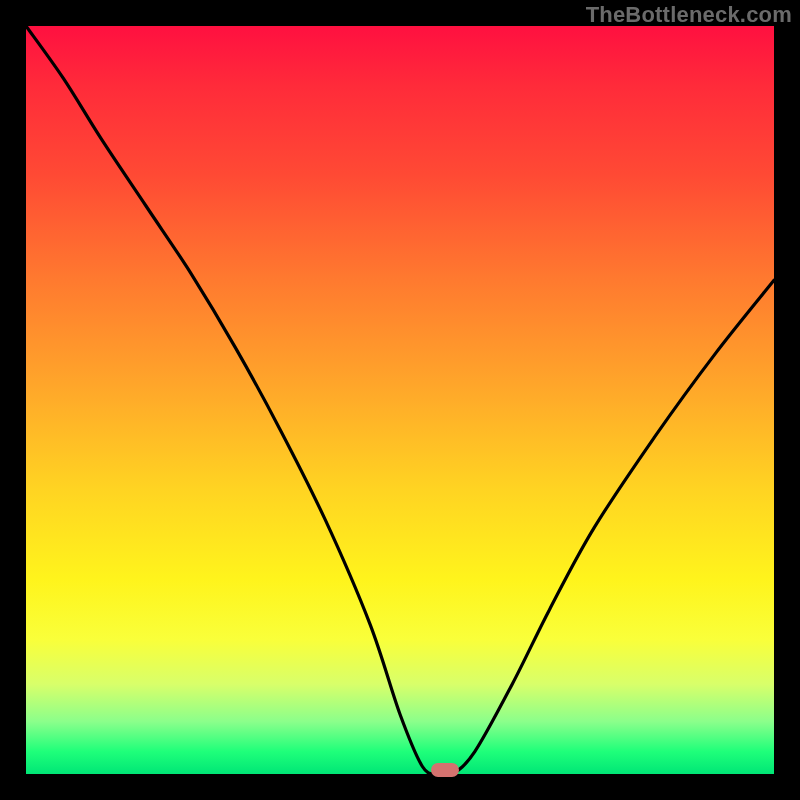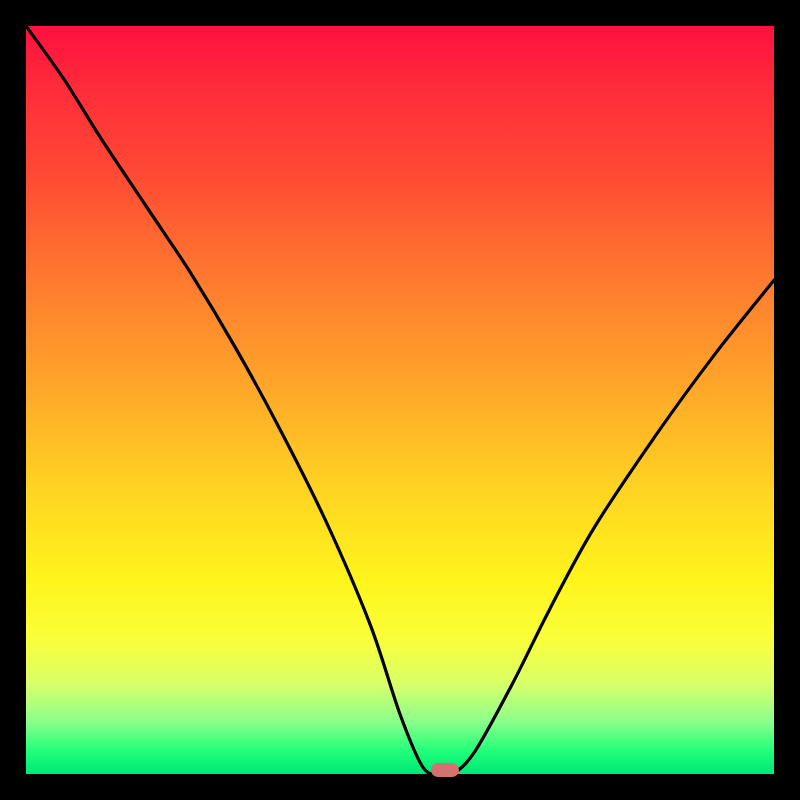--- a/index.html
+++ b/index.html
@@ -63,20 +63,21 @@
     height: 14px;
     border-radius: 7px;
     background: #d4726f;
     transform: translate(-50%, -50%);
   }
 </style>
 </head>
 <body>
 
 <div class="frame">
+  <div class="watermark">TheBottleneck.com</div>
 
   <div class="plot">
     <svg class="curve" width="748" height="748" viewBox="0 0 748 748">
       <path id="curve-path" fill="none" stroke="#000000" stroke-width="3.2" stroke-linejoin="round" stroke-linecap="round" d="M 0.0 0.0 C 6.2 8.7, 24.9 33.7, 37.4 52.4 C 49.9 71.1, 61.1 91.0, 74.8 112.2 C 88.5 133.4, 104.7 157.1, 119.7 179.5 C 134.6 202.0, 149.6 223.2, 164.6 246.8 C 179.5 270.5, 194.5 295.5, 209.4 321.6 C 224.4 347.8, 239.4 375.2, 254.3 403.9 C 269.3 432.6, 284.2 461.3, 299.2 493.7 C 314.2 526.1, 331.6 566.0, 344.1 598.4 C 356.5 630.8, 365.3 664.5, 374.0 688.2 C 382.7 711.8, 390.2 730.5, 396.4 740.5 C 402.7 750.5, 406.4 746.8, 411.4 748.0 C 416.4 749.2, 420.1 751.7, 426.4 748.0 C 432.6 744.3, 438.8 740.5, 448.8 725.6 C 458.8 710.6, 473.7 681.9, 486.2 658.2 C 498.7 634.6, 509.9 609.6, 523.6 583.4 C 537.3 557.3, 551.0 529.8, 568.5 501.2 C 585.9 472.5, 608.4 440.1, 628.3 411.4 C 648.3 382.7, 668.2 355.3, 688.2 329.1 C 708.1 302.9, 738.0 266.8, 748.0 254.3"></path>
     </svg>
     <div class="minpoint" id="minpoint" style="left: 418.88px; top: 744px; background: rgb(212, 114, 111);"></div>
   </div>
 </div>
 
 </body></html>

